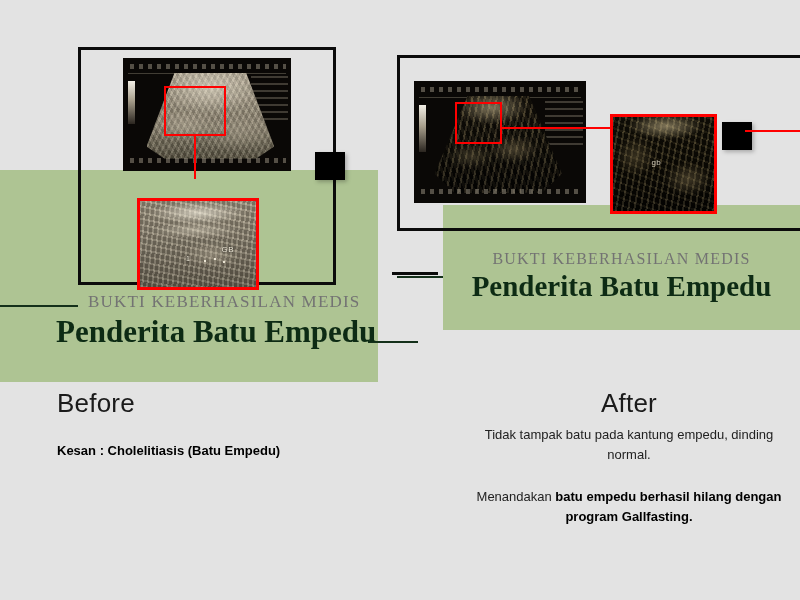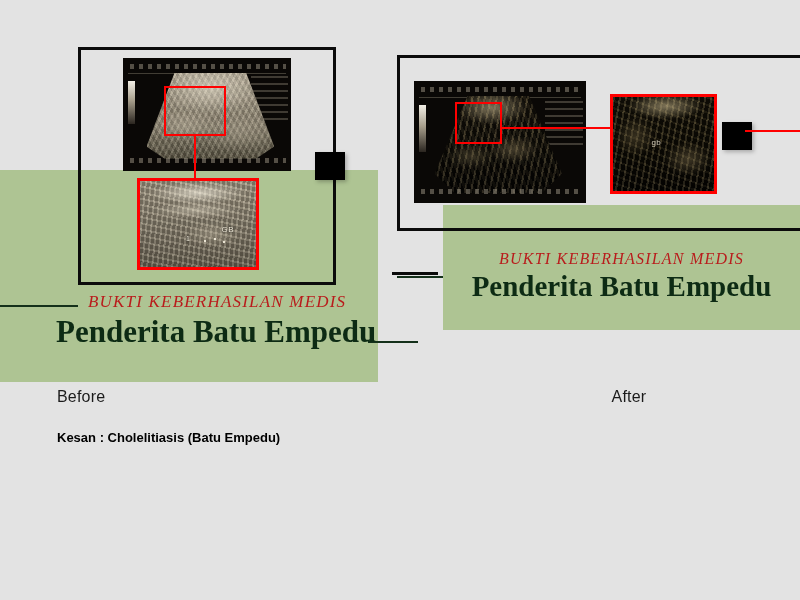--- a/index.html
+++ b/index.html
@@ -99,21 +99,21 @@
   .roi-left{left:164px;top:86px;width:62px;height:50px;}
   .roi-right{left:455px;top:102px;width:47px;height:42px;}
 
   
   .leader{position:absolute;background:#ff0000;}
   .leader-v{left:194px;top:136px;width:2px;height:43px;}
   .leader-h{left:502px;top:127px;width:110px;height:2px;}
   .leader-h2{left:745px;top:130px;width:55px;height:2px;}
 
   
-  .inset{position:absolute;border:3px solid #ff0000;overflow:hidden;box-sizing:border-box;}
+  .inset{position:absolute;border:3px solid #ff0000;overflow:hidden;box-sizing:border-box;margin-top:20px;}
   .inset-left{
     left:137px;top:178px;width:122px;height:92px;
     background:
       radial-gradient(ellipse 60% 18% at 50% 14%, rgba(245,240,225,.65), rgba(0,0,0,0) 70%),
       radial-gradient(ellipse 55% 14% at 48% 34%, rgba(230,222,202,.45), rgba(0,0,0,0) 70%),
       radial-gradient(ellipse 35% 22% at 62% 62%, rgba(205,195,172,.35), rgba(0,0,0,0) 70%),
       repeating-linear-gradient(96deg, rgba(255,250,235,.13) 0 2px, rgba(0,0,0,.14) 2px 5px),
       repeating-linear-gradient(12deg, rgba(255,250,235,.10) 0 2px, rgba(0,0,0,.16) 2px 6px),
       linear-gradient(180deg,#a79d88,#8b8270 55%,#6d6555);
   }
@@ -138,21 +138,21 @@
     position:absolute;left:62px;top:55px;width:26px;height:10px;
     background:
       radial-gradient(circle 2px at 3px 5px, #e9e3d2 60%, rgba(0,0,0,0) 61%),
       radial-gradient(circle 2px at 13px 3px, #e9e3d2 60%, rgba(0,0,0,0) 61%),
       radial-gradient(circle 2px at 22px 6px, #e9e3d2 60%, rgba(0,0,0,0) 61%);
   }
 
   
   .kicker{
     font-family:"Liberation Serif", serif;
-    color:#b91c1c;letter-spacing:1.2px;font-style:italic;
+    color:#737373;letter-spacing:1.2px;
   }
   .headline{
     font-family:"Liberation Serif", serif;
     font-weight:bold;color:#0d2b14;
   }
   .rule{position:absolute;background:#14301a;height:2px;}
 
   .head-left{position:absolute;left:0;top:292px;width:378px;}
   .head-left .kicker{font-size:17px;margin-left:88px;}
   .head-left .headline{font-size:31px;margin-left:56px;margin-top:2px;}
@@ -163,21 +163,21 @@
   .head-right{position:absolute;left:443px;top:250px;width:357px;text-align:center;}
   .head-right .kicker{font-size:16px;}
   .head-right .headline{font-size:29px;margin-top:2px;}
   .rule-r1{left:397px;top:276px;width:46px;}
 
   
   .col{position:absolute;top:388px;}
   .col-left{left:57px;width:308px;text-align:left;}
   .col-right{left:464px;width:330px;text-align:center;}
   .col h2{
-    margin:0 0 6px 0;font-weight:normal;font-size:16px;color:#1b1b1b;
+    margin:0 0 6px 0;font-weight:normal;font-size:26px;color:#1b1b1b;
     font-family:"Liberation Sans", sans-serif;letter-spacing:.2px;
   }
   .col p{
     margin:0;font-size:13px;line-height:1.55;color:#222;
     font-family:"Liberation Sans", sans-serif;
   }
   .col p.gap{margin-top:22px;}
   .col b{font-weight:bold;color:#000;}
 </style>
 </head>
@@ -241,15 +241,17 @@
     <div class="headline">Penderita Batu Empedu</div>
   </div>
 
   <div class="col col-left">
     <h2>Before</h2>
     <p class="gap"><b>Kesan : Cholelitiasis (Batu Empedu)</b></p>
   </div>
 
   <div class="col col-right">
     <h2>After</h2>
+    <p>Tidak tampak batu pada kantung empedu, dinding normal.</p>
+    <p class="gap"><span>Menandakan </span><b>batu empedu berhasil hilang dengan program Gallfasting.</b></p>
   </div>
 
 </div>
 
 </body></html>

